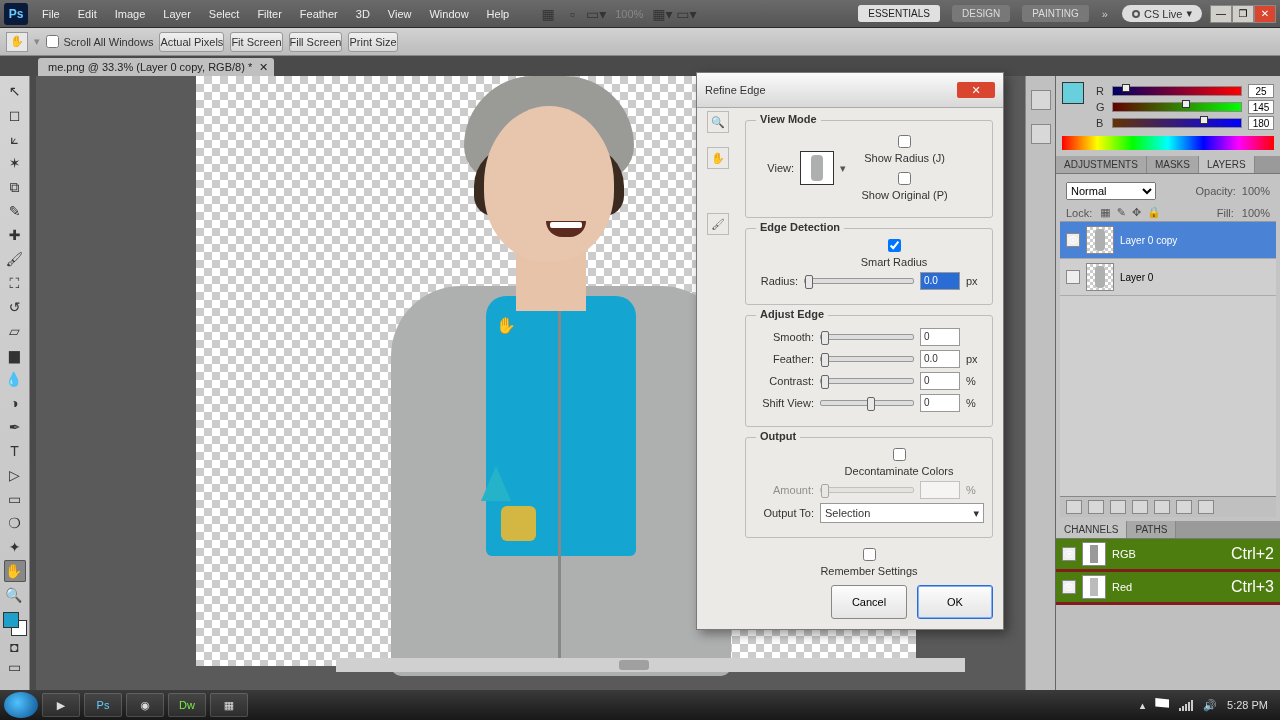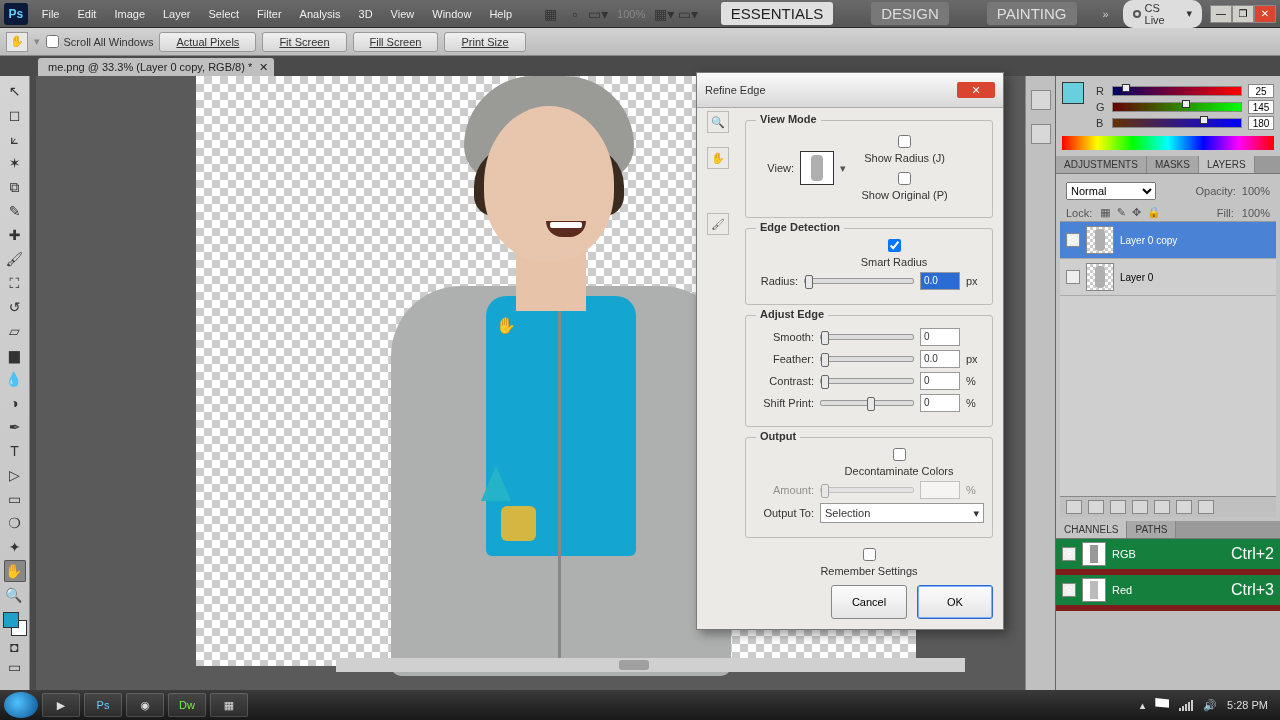--- a/index.html
+++ b/index.html
@@ -3,36 +3,36 @@
 <meta charset="utf-8">
 <style>
 * { margin:0; padding:0; box-sizing:border-box; font-family:Tahoma,Arial,sans-serif; font-size:11px; user-select:none; }
 body { width:1280px; height:720px; background:#333; overflow:hidden; position:relative; }
 
 
 .menubar { display:flex; align-items:center; height:28px; background:linear-gradient(#6a6a6a,#555); border-bottom:1px solid #2a2a2a; padding:0 4px; gap:2px; }
 .ps-logo { width:24px; height:22px; background:#0a1a3a; color:#6cf; font-weight:bold; display:flex; align-items:center; justify-content:center; border-radius:3px; font-size:12px; margin-right:4px;}
 .menu-item { color:#eee; padding:3px 8px; cursor:pointer; }
 .menubar .spacer { flex:1; }
-.workspace-btn { padding:3px 10px; background:#787878; color:#ddd; border-radius:3px; margin:0 18px; font-size:15px; cursor:pointer; }
+.workspace-btn { padding:3px 10px; background:#787878; color:#ddd; border-radius:3px; margin:0 5px; font-size:10px; cursor:pointer; }
 .workspace-btn.active { background:#e0e0e0; color:#222; }
 .cs-live { background:#ddd; border-radius:10px; padding:2px 10px; margin:0 6px; color:#333; display:flex; align-items:center; gap:4px;}
 .cs-live .dot{width:8px;height:8px;border:2px solid #555;border-radius:50%;}
 .winctrl { display:flex; gap:0; }
 .winctrl span { width:22px; height:18px; background:#d0cfc9; border:1px solid #888; display:flex; align-items:center; justify-content:center; font-size:10px; }
 .winctrl .close { background:#d9452e; color:#fff; }
 .dbl-chevron{color:#ccc;margin:0 6px;}
 .zoom-pct{color:#888;margin:0 6px;}
 
 
 .optbar { display:flex; align-items:center; height:28px; background:linear-gradient(#d2d2d2,#bcbcbc); border-bottom:1px solid #888; padding:0 6px; gap:6px;}
 .opt-hand { width:22px; height:20px; border:1px solid #999; background:#e8e8e8; display:flex; align-items:center; justify-content:center;}
 .opt-check { display:flex; align-items:center; gap:3px; color:#333; }
 .opt-check input{margin-right:2px;}
-.opt-btn { padding:3px 16px; background:linear-gradient(#f0f0f0,#d8d8d8); border:1px solid #999; border-radius:3px; color:#333; cursor:pointer;text-decoration:underline;}
+.opt-btn { padding:3px 0; background:linear-gradient(#f0f0f0,#d8d8d8); border:1px solid #999; border-radius:3px; color:#333; cursor:pointer;}
 
 
 .tabrow{height:20px;background:#4a4a4a;display:flex;align-items:flex-end;padding-left:38px;}
 .doc-tab{background:#c0c0c0;padding:3px 22px 3px 10px;color:#222;border-radius:3px 3px 0 0;position:relative;font-size:10px;}
 .doc-tab .x{position:absolute;right:6px;top:3px;cursor:pointer;}
 
 
 .workarea{position:absolute;top:76px;left:0;right:0;bottom:30px;display:flex;background:#4a4a4a;}
 
 
@@ -92,21 +92,21 @@
 .layer{display:flex;align-items:center;gap:6px;padding:4px 6px;border-bottom:1px solid #aaa;}
 .layer.sel{background:#4a82d6;color:#fff;}
 .eye{width:14px;height:14px;border:1px solid #888;background:#eee;text-align:center;line-height:12px;font-size:9px;}
 .layer .thumb{width:28px;height:28px;background:repeating-conic-gradient(#ccc 0 25%,#fff 0 50%) 0 0/6px 6px;border:1px solid #888;display:flex;align-items:center;justify-content:center;}
 .layer .thumb .p{width:10px;height:22px;background:#aeb0af;border-radius:4px;}
 .layer .name{font-size:10px;}
 .panel-btns{display:flex;gap:6px;padding:3px 6px;border-top:1px solid #888;background:#c0c0c0;}
 .panel-btns span{width:16px;height:14px;border:1px solid #888;background:#d8d8d8;}
 
 .chanpanel{background:#c4c4c4;}
-.chan{display:flex;align-items:center;gap:6px;padding:3px 6px;background:#15803d;color:#fff;border-bottom:6px solid #7f1d1d;}
+.chan{display:flex;align-items:center;gap:6px;padding:3px 6px;background:#4d7c0f;color:#fff;border-bottom:3px solid #7f1d1d;}
 .chan .sc{margin-left:auto;font-size:16px;}
 
 
 .rightdock{width:30px;background:#c0c0c0;border-left:1px solid #888;display:flex;flex-direction:column;align-items:center;padding-top:14px;gap:14px;}
 .rightdock span{width:20px;height:20px;border:1px solid #888;background:#d8d8d8;}
 
 
 .dialog{position:absolute;top:72px;left:696px;width:308px;background:#eceae6;border:1px solid #7a7a7a;box-shadow:4px 4px 10px rgba(0,0,0,.4);z-index:50;}
 .dlg-title{height:35px;background:linear-gradient(#fafafa,#d8d8d8);display:flex;align-items:center;padding:12px 8px;border-bottom:1px solid #aaa;}
 .dlg-title .t{color:#333;font-size:11px;}
@@ -149,21 +149,21 @@
 <body>
 
 <div class="menubar">
   <div class="ps-logo">Ps</div>
   <span class="menu-item">File</span>
   <span class="menu-item">Edit</span>
   <span class="menu-item">Image</span>
   <span class="menu-item">Layer</span>
   <span class="menu-item">Select</span>
   <span class="menu-item">Filter</span>
-  <span class="menu-item">Analysis</span>
+  <span class="menu-item">Feather</span>
   <span class="menu-item">3D</span>
   <span class="menu-item">View</span>
   <span class="menu-item">Window</span>
   <span class="menu-item">Help</span>
   <span style="width:16px"></span>
   <span class="tool">▦</span>
   <span class="tool">▫</span>
   <span class="tool">▭▾</span>
   <span class="zoom-pct">100%</span>
   <span class="tool">▦▾</span>
@@ -434,21 +434,21 @@
         </div>
       <div class="row">
           <span class="lab">Contrast:</span>
           <div class="slider">
             <div class="h"></div>
           </div>
           <span class="inp">0</span>
           <span class="unit">%</span>
         </div>
       <div class="row">
-          <span class="lab">Shift Print:</span>
+          <span class="lab">Shift View:</span>
           <div class="slider center">
             <div class="h"></div>
           </div>
           <span class="inp">0</span>
           <span class="unit">%</span>
         </div>
     </div>
 
     <div class="gbox">
       <span class="legend">Output</span>

